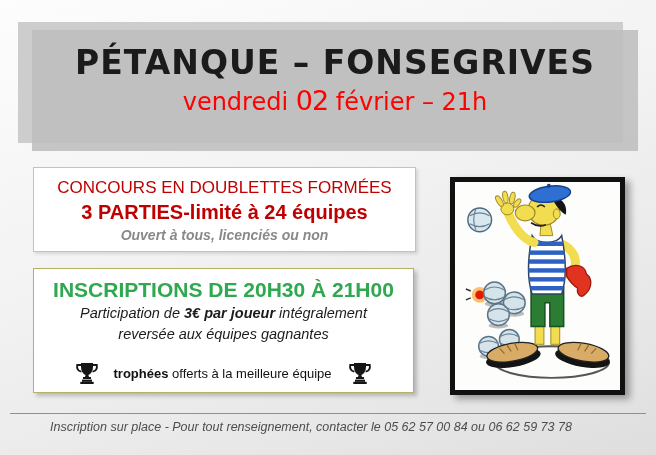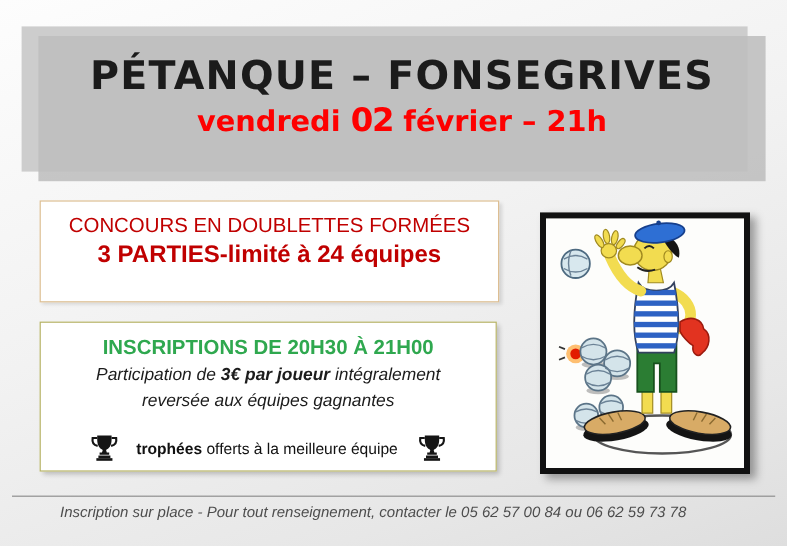--- a/index.html
+++ b/index.html
@@ -17,37 +17,37 @@
     position:absolute; left:32px; top:30px; width:606px; height:121px;
     background:rgba(190,190,190,0.88); text-align:center;
   }
   .banner-title {
     margin-top:13px; font-family:"DejaVu Sans", sans-serif;
     font-size:33px; font-weight:800; letter-spacing:1px; color:#1b1b1b;
     white-space:nowrap;
   }
   .banner-date {
     margin-top:3px; font-family:"DejaVu Sans", sans-serif;
-    font-size:24px; font-weight:bold; color:#fe0000; white-space:nowrap;
+    font-size:24px; font-weight:normal; color:#fe0000; white-space:nowrap;
   }
   .banner-date .day { font-size:27px; letter-spacing:-1px; }
   
   .box { position:absolute; left:33px; background:#ffffff; text-align:center; }
   .box-concours {
     top:167px; width:383px; height:85px; border:1px solid #ddbe92;
     box-shadow:2px 2px 3px rgba(0,0,0,0.12); padding-top:8px;
   }
   .concours-heading { font-size:17px; font-weight:normal; color:#c00000; line-height:24px; white-space:nowrap; }
   .concours-sub     { font-size:20px; font-weight:bold; color:#c00000; line-height:25px; white-space:nowrap; }
   .concours-note    { font-size:14px; font-weight:600; font-style:italic; color:#898989; line-height:20px; }
   .box-inscriptions {
     top:268px; width:381px; height:125px; border:1px solid #b6b264;
     box-shadow:3px 3px 4px rgba(0,0,0,0.22); padding-top:7px;
   }
-  .inscriptions-heading { font-size:17px; font-weight:bold; color:#2fa84f; line-height:27px; white-space:nowrap; }
+  .inscriptions-heading { font-size:21px; font-weight:bold; color:#2fa84f; line-height:27px; white-space:nowrap; }
   .participation { font-size:14.5px; font-style:italic; color:#1c1c1c; line-height:21px; }
   .participation b { font-weight:bold; }
   .trophy-row {
     margin-top:15px; display:flex; align-items:center; justify-content:center;
   }
   .trophy-row svg { width:26px; height:26px; flex:0 0 auto; }
   .trophy-icon-left  { margin-right:14px; }
   .trophy-icon-right { margin-left:16px; }
   .trophy-text { font-size:13px; color:#111; white-space:nowrap; }
   .trophy-text b { font-weight:bold; }
@@ -75,20 +75,21 @@
 
   <div class="banner-back"></div>
   <div class="banner">
     <div class="banner-title">PÉTANQUE – FONSEGRIVES</div>
     <div class="banner-date"><span>vendredi </span><span class="day">02</span><span> février – 21h</span></div>
   </div>
 
   <div class="box box-concours">
     <div class="concours-heading">CONCOURS EN DOUBLETTES FORMÉES</div>
     <div class="concours-sub">3 PARTIES-limité à 24 équipes</div>
+    <div class="concours-note">Ouvert à tous, licenciés ou non</div>
   </div>
 
   <div class="box box-inscriptions">
     <div class="inscriptions-heading">INSCRIPTIONS DE 20H30 À 21H00</div>
     <div class="participation"><span>Participation de </span><b>3€ par joueur</b><span> intégralement</span></div>
     <div class="participation">reversée aux équipes gagnantes</div>
     <div class="trophy-row">
       <svg class="trophy-icon-left" viewBox="0 0 26 24">
         <path d="M7 2 h12 v3.5 c0 5 -2.4 7.6 -4.6 8.4 l.6 2.1 h2 v2 h-8 v-2 h2 l.6 -2.1 C9.4 13.1 7 10.5 7 5.5 Z" fill="#151515"></path>
         <path d="M7 4 H3.2 c-.6 3.6 1 6 4.2 6.6 M19 4 h3.8 c.6 3.6 -1 6 -4.2 6.6" fill="none" stroke="#151515" stroke-width="1.8"></path>

